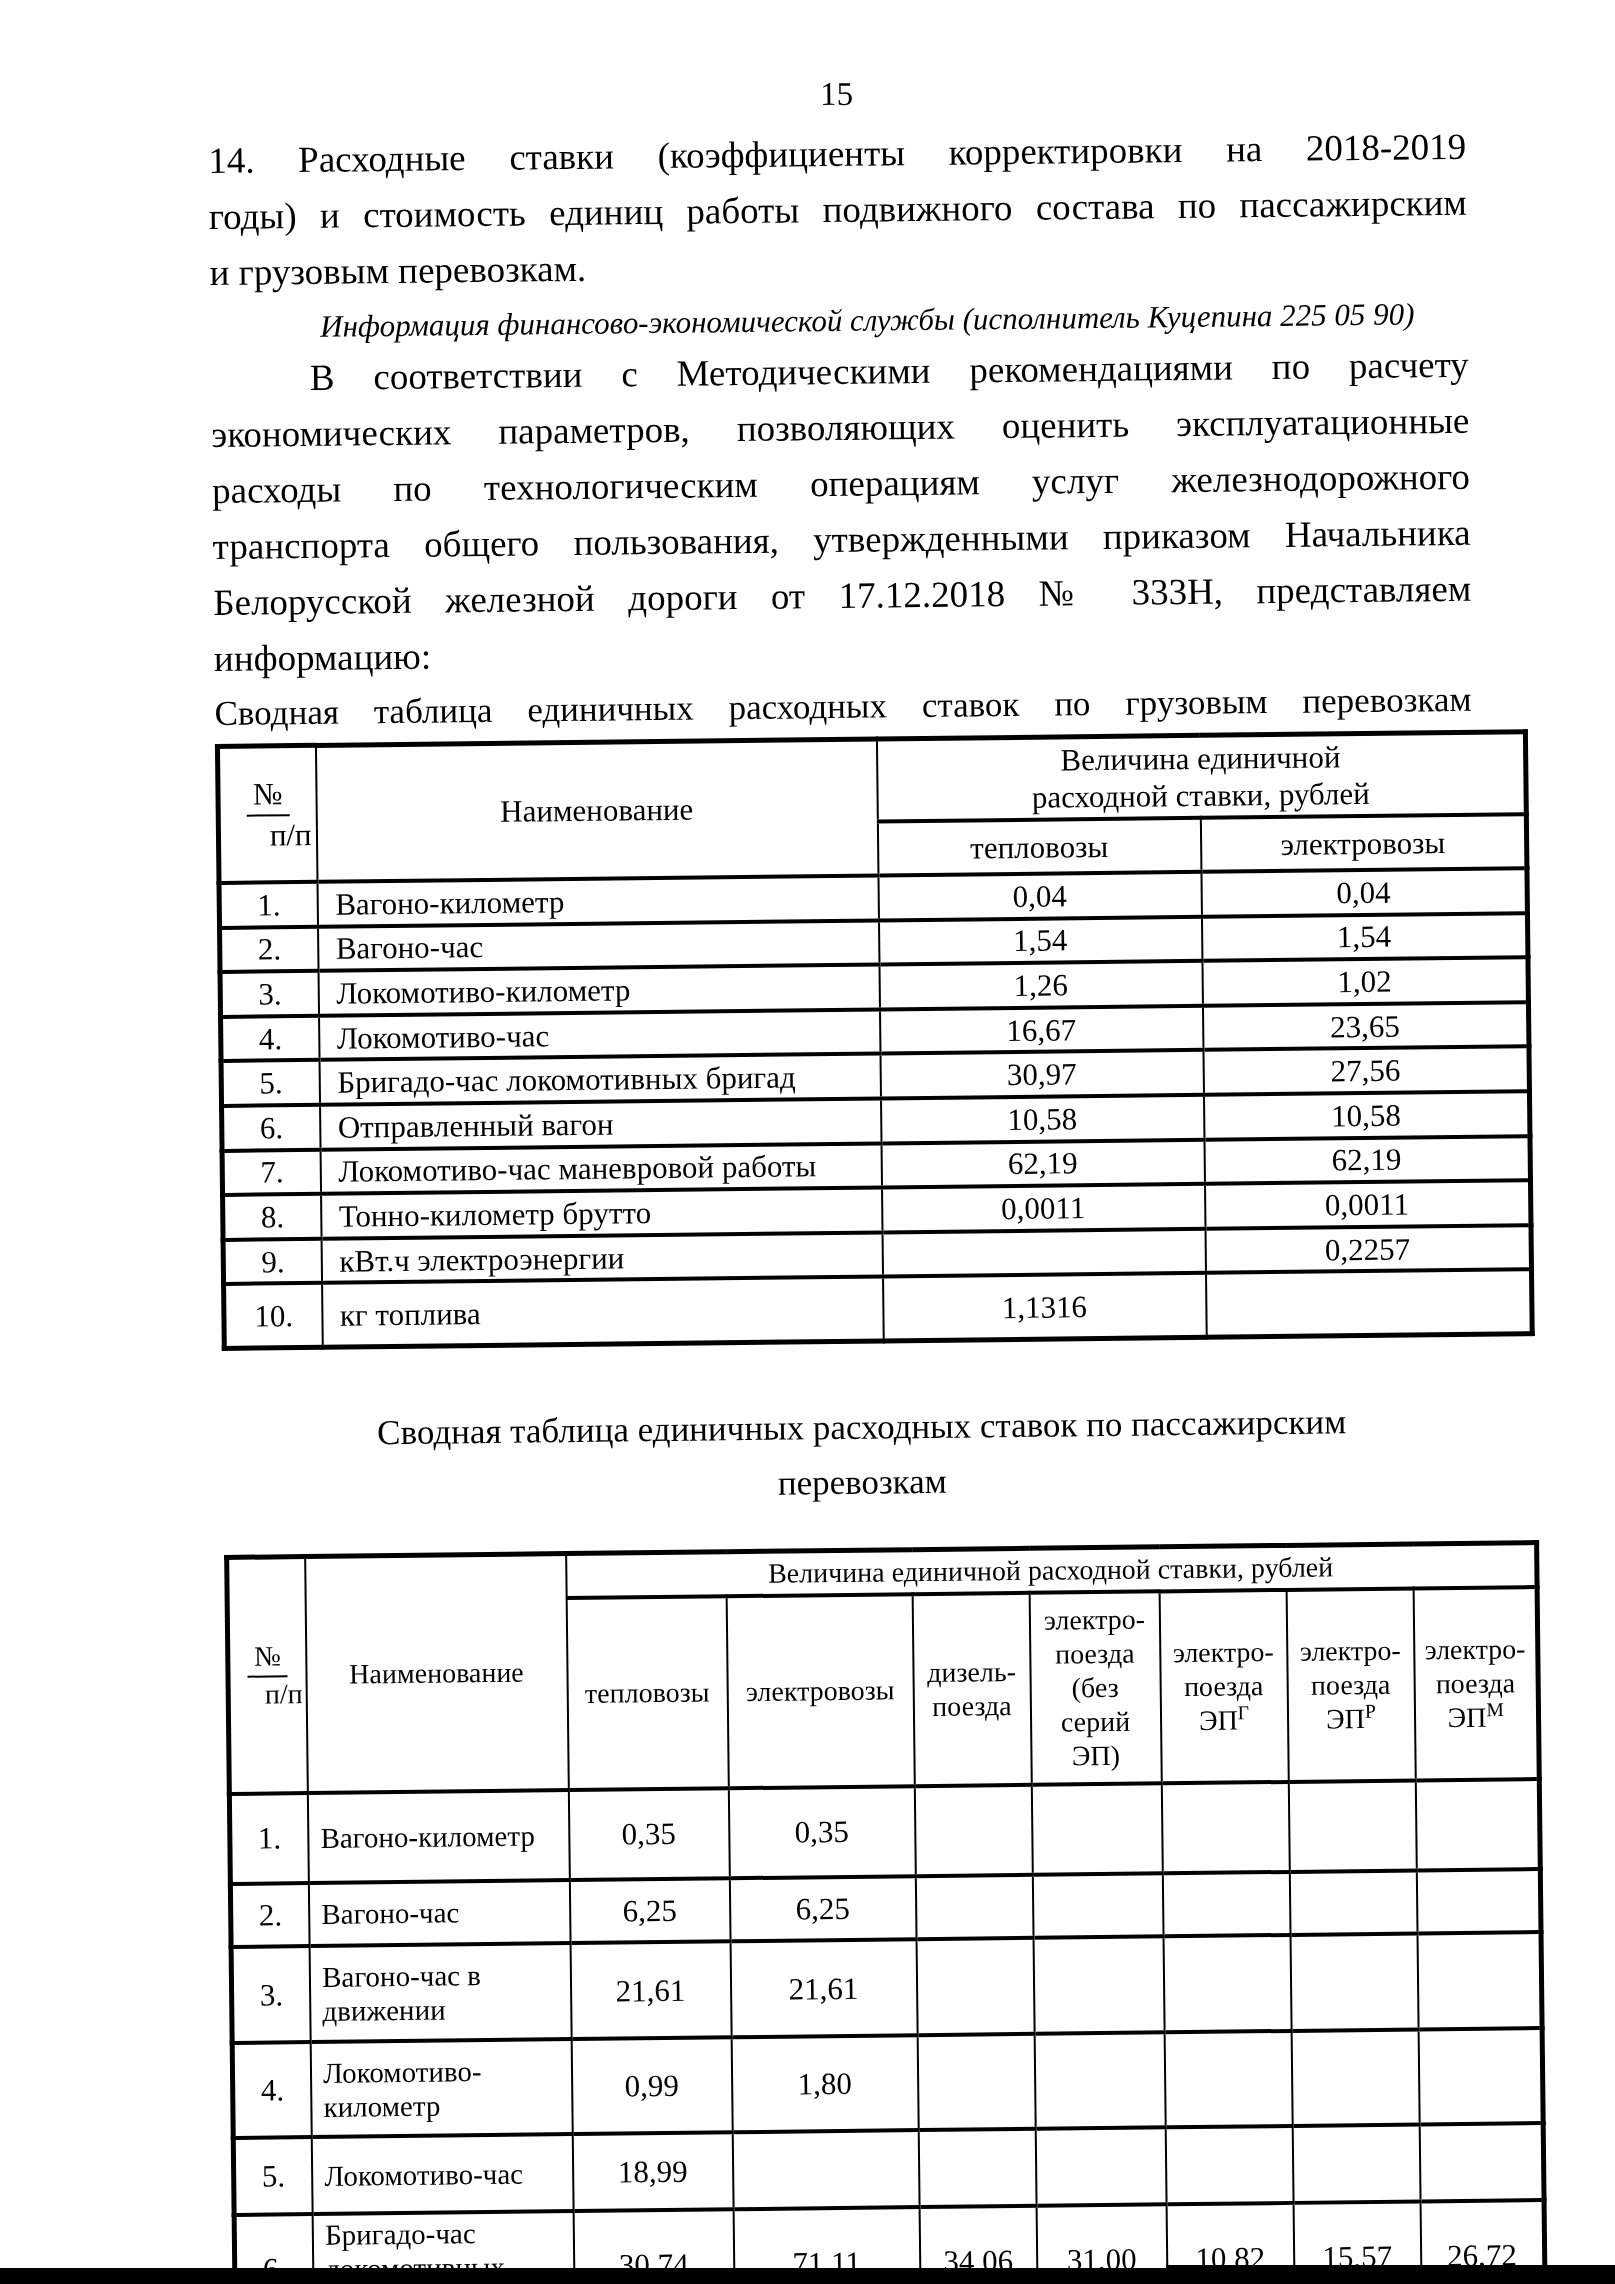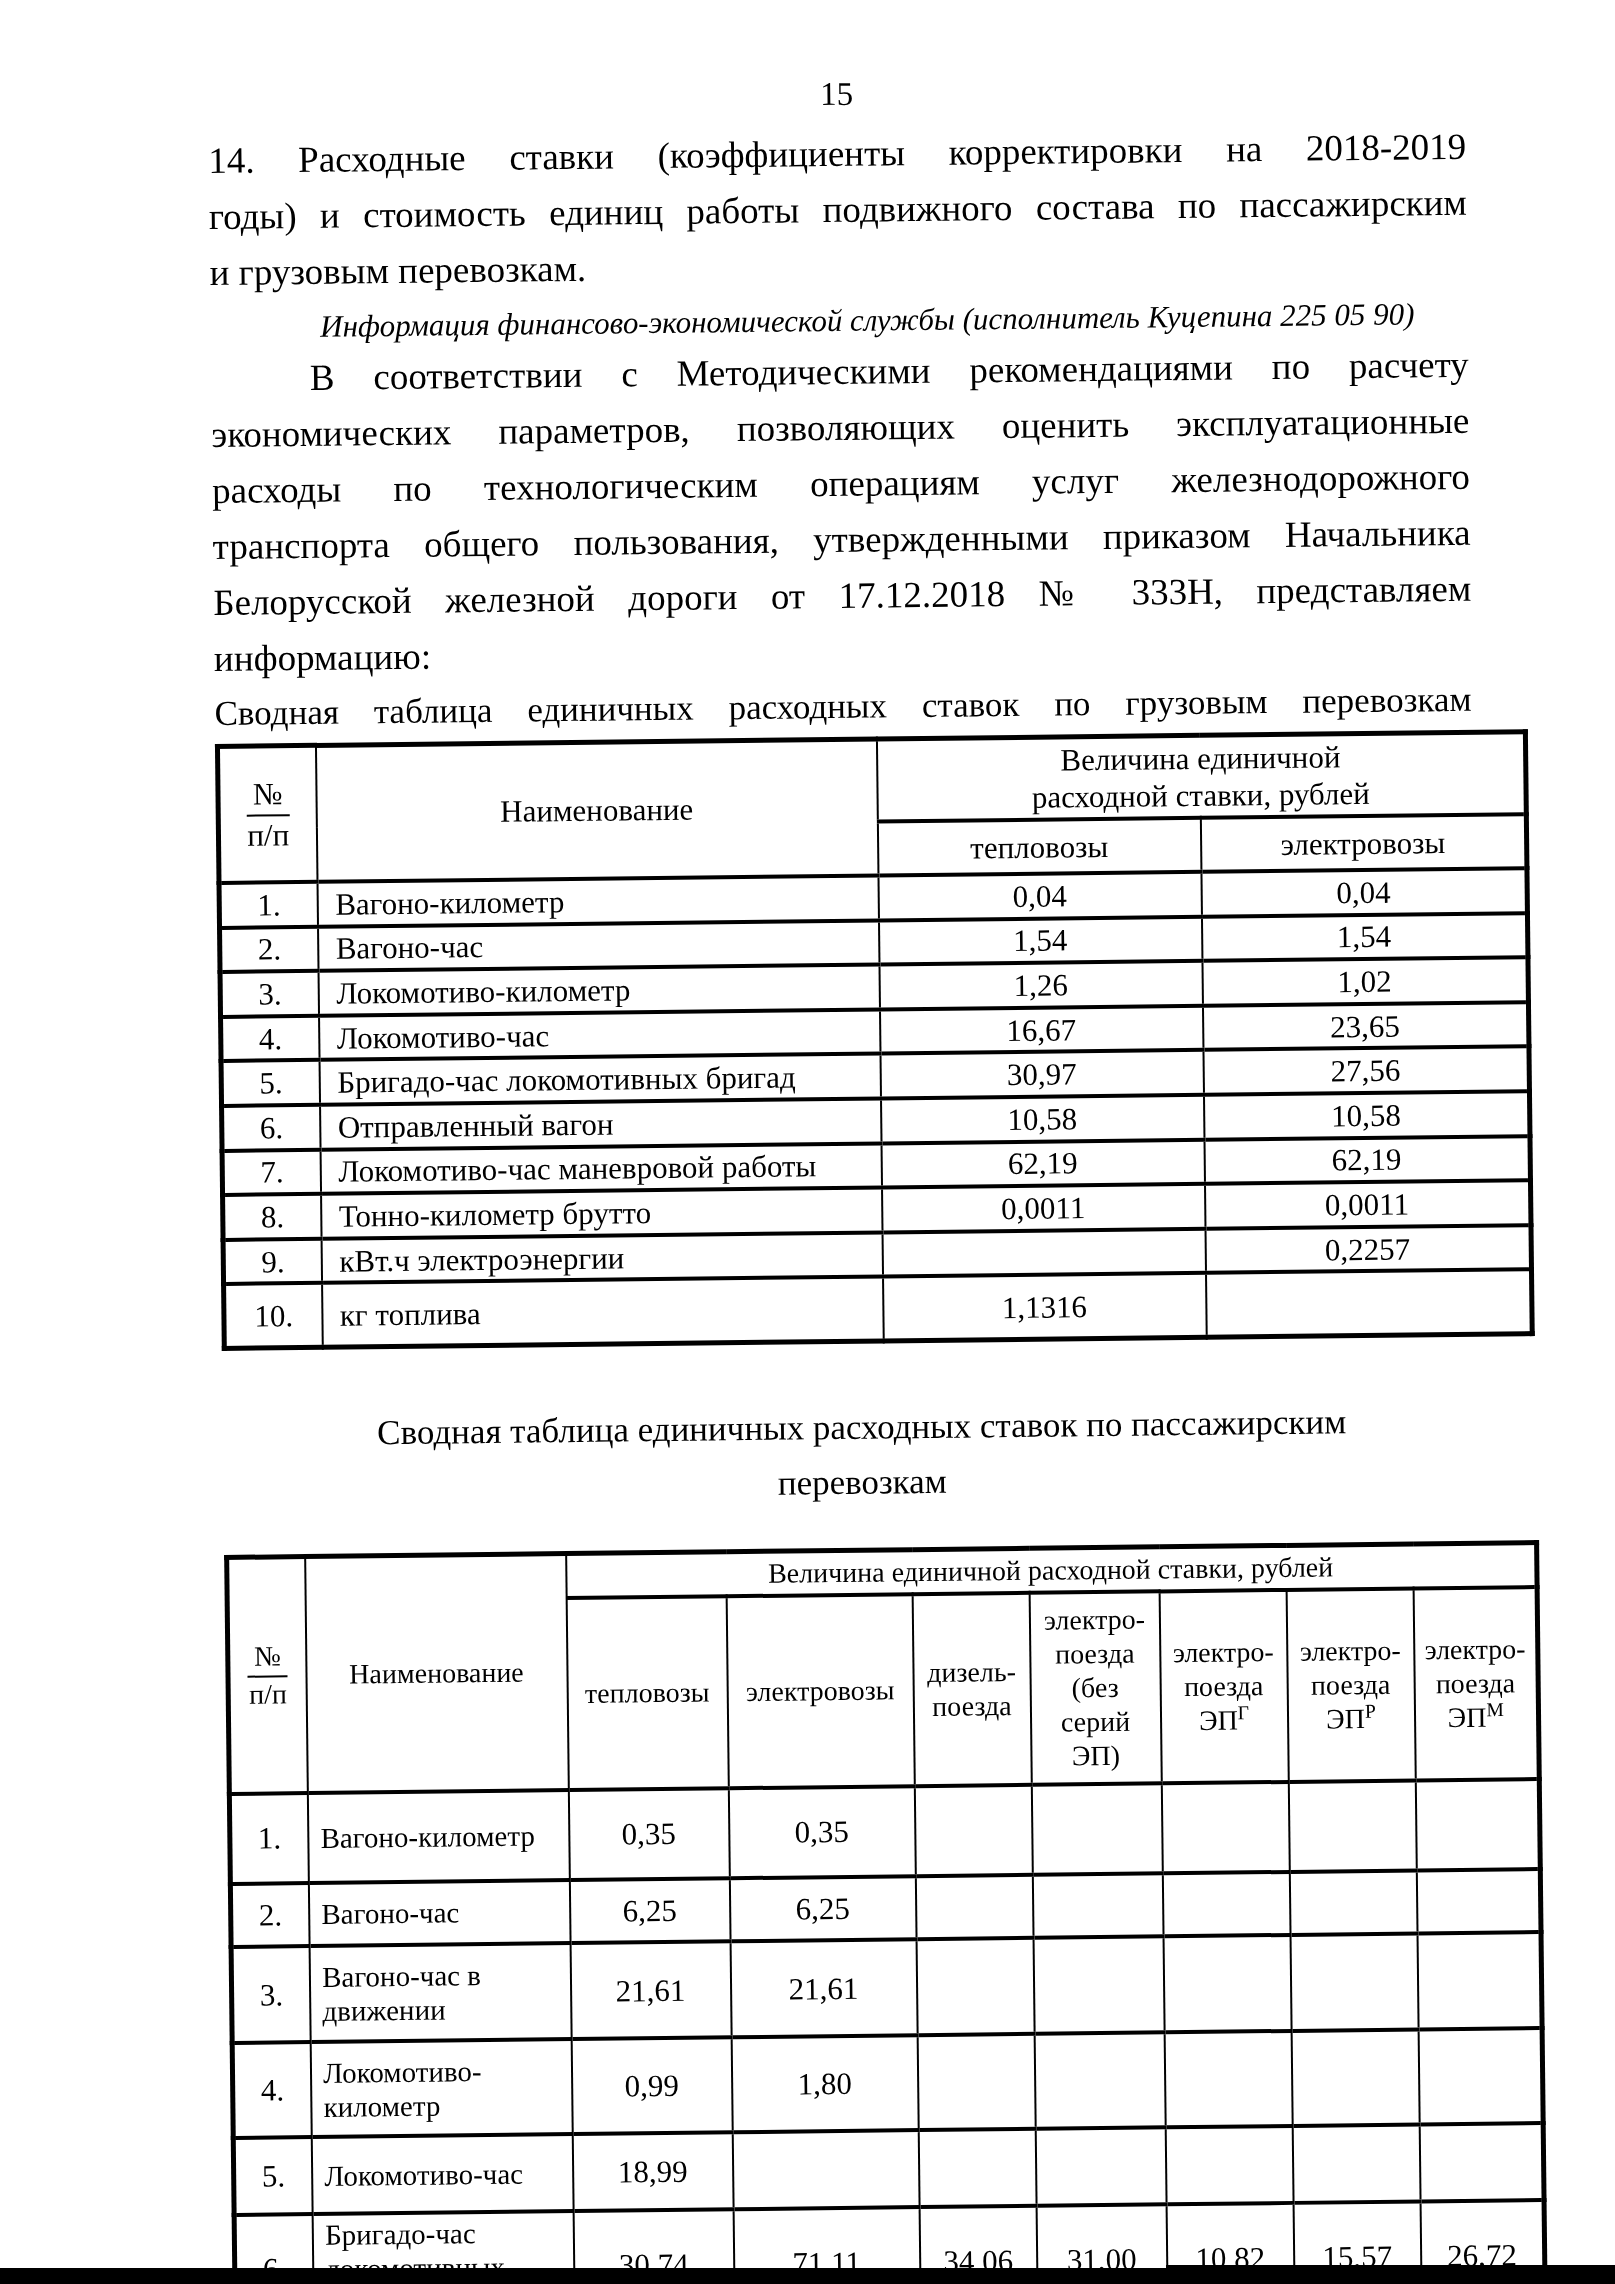--- a/index.html
+++ b/index.html
@@ -40,21 +40,21 @@
   .t1 th{font-size:31px;line-height:37px;text-align:center;}
   .t1 td{font-size:31px;line-height:37px;}
   .t1 .group-row th{height:76px;}
   .t1 .sub-row th{height:47px;}
   .t1 td{height:38px;}
   .t1 tr.tall td{height:57px;}
   .c-num{text-align:center;}
   .c-name{text-align:left;padding-left:17px;}
   .c-val{text-align:center;}
   .no-mark{display:inline-block;border-bottom:2px solid #000;padding:0 6.5px 2.6px;}
-  .no-sub{display:block;}
+  .no-sub{display:block;text-align:right;}
   .t2-title{
     width:1278px;text-align:center;font-size:35px;line-height:55px;margin-top:56px;
   }
   .t2 th{font-size:28px;line-height:34px;text-align:center;padding:1.3px 2.6px;}
   .t2 .group-row th{height:37px;}
   .t2 .sub-row th{height:186px;vertical-align:middle;}
   .t2 td{font-size:31px;line-height:35px;}
   .t2 .c-name{font-size:29px;line-height:34px;padding-left:11.7px;}
   .t2 tr.r1 td{height:83px;}
   .t2 tr.r2 td{height:57px;}

